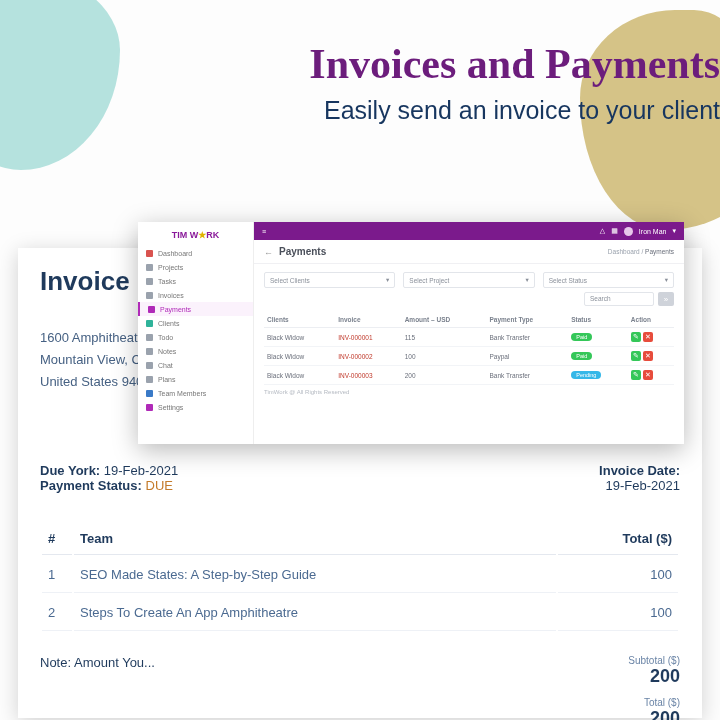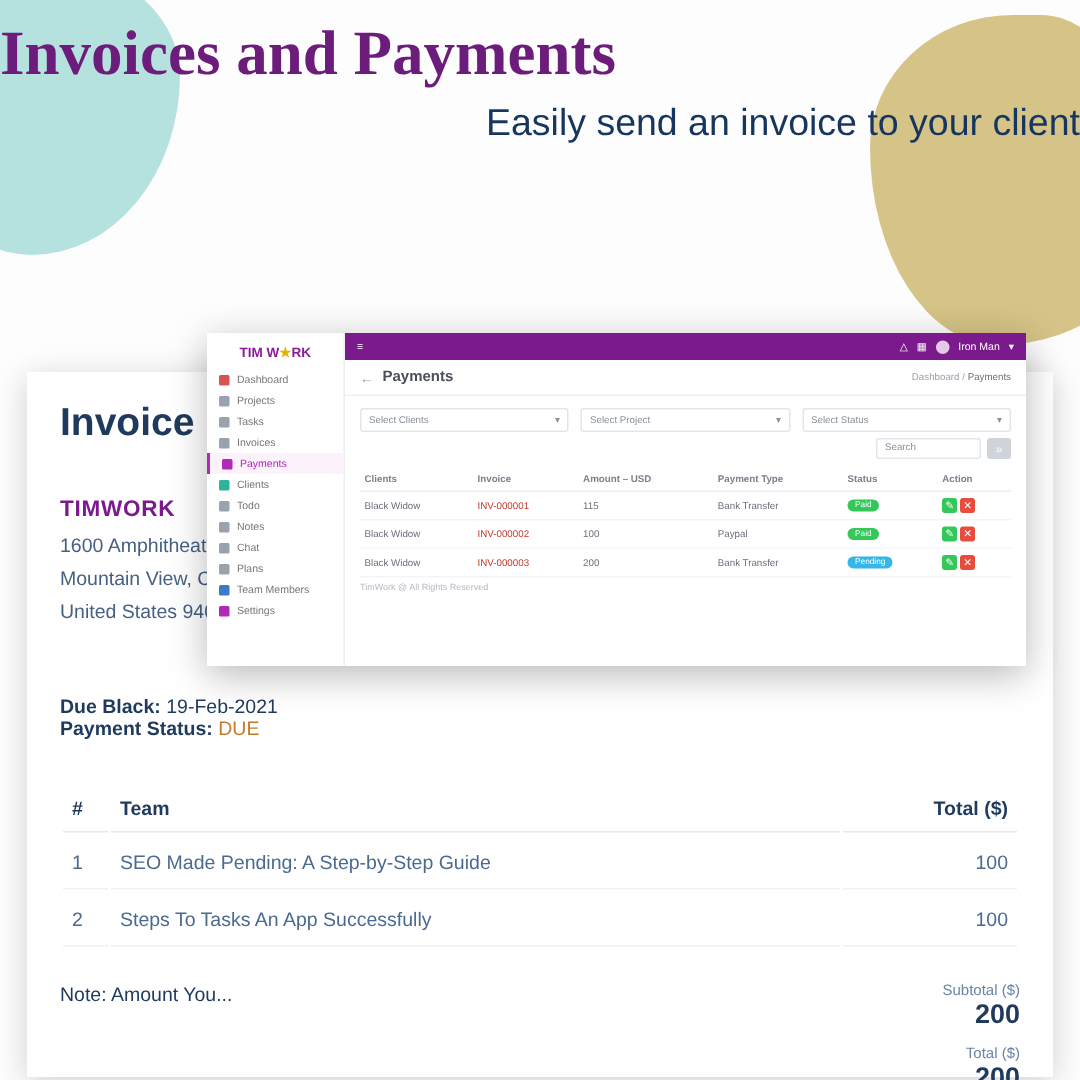--- a/index.html
+++ b/index.html
@@ -1,20 +1,20 @@
 <!DOCTYPE html>
 <html><head>
 <meta charset="utf-8">
 <style>
 *{box-sizing:border-box;margin:0;padding:0;font-family:"Segoe UI",Arial,sans-serif}
 body{width:720px;height:720px;background:#fdfdfd;position:relative;overflow:hidden}
 .blob{position:absolute;z-index:0}
 .blob1{left:-60px;top:-30px;width:180px;height:200px;background:#b5e2de;border-radius:40% 60% 55% 45% / 50% 40% 60% 50%}
 .blob2{right:-50px;top:10px;width:190px;height:220px;background:#d5c387;border-radius:50% 40% 55% 45% / 40% 60% 40% 60%}
-.hero-title{position:relative;z-index:1;color:#6c1d7c;font-family:Georgia,"Times New Roman",serif;font-size:42px;font-weight:600;text-align:left;padding-top:12px}
+.hero-title{position:relative;z-index:1;color:#6c1d7c;font-family:Georgia,"Times New Roman",serif;font-size:42px;font-weight:600;text-align:right;padding-top:40px}
 .hero-sub{position:relative;z-index:1;color:#17365f;font-family:Georgia,"Times New Roman",serif;font-size:25px;text-align:right;line-height:1.35;margin-top:6px}
 
 .invoice-card{position:absolute;left:18px;right:18px;top:248px;height:470px;background:#fff;box-shadow:0 4px 20px rgba(0,0,0,.18);padding:18px 22px;z-index:2}
 .inv-head{display:flex;justify-content:space-between;align-items:flex-start;margin-bottom:30px}
 .inv-title{color:#1f3a5c;font-size:26px;font-weight:600}
 .inv-no{color:#1f3a5c;font-size:20px;font-weight:700}
 .inv-from-to{display:flex;justify-content:space-between;color:#466183;font-size:13px;line-height:1.7}
 .inv-from .brand{color:#7b1a8c;font-weight:700;font-size:15px;letter-spacing:.5px}
 .inv-to{text-align:right}
 .inv-to .billed{color:#466183}
@@ -27,21 +27,21 @@
 .items thead th:last-child{text-align:right}
 .items tbody td{padding:10px 6px;border-bottom:1px solid #eef1f6;color:#4b6a91}
 .items tbody td:first-child{width:30px}
 .items tbody td:last-child{text-align:right}
 .note-row{display:flex;justify-content:space-between;margin-top:22px;color:#1f3a5c;font-size:13px}
 .totals{text-align:right}
 .totals .tl{color:#6a84a6;font-size:10px}
 .totals .tv{color:#1f3a5c;font-size:18px;font-weight:700;margin-bottom:10px}
 
 .dash{position:absolute;left:138px;top:222px;width:546px;height:222px;background:#fff;box-shadow:0 6px 24px rgba(0,0,0,.28);z-index:5;display:flex;font-size:8px;color:#5a6471}
-.side{width:92px;border-right:1px solid #eee;padding:6px 0}
+.side{width:116px;border-right:1px solid #eee;padding:6px 0}
 .logo{color:#8a1a9a;font-weight:700;font-size:9px;text-align:center;padding:2px 0 6px}
 .logo .star{color:#e0b400}
 .menu{list-style:none}
 .menu li{display:flex;align-items:center;gap:5px;padding:3.5px 8px;font-size:7px;color:#777;cursor:pointer}
 .menu li .mi{width:7px;height:7px;display:inline-block}
 .menu li.active{color:#b02ab8;border-left:2px solid #b02ab8;background:#fbf2fc}
 .mred{background:#d9534f;border-radius:1px}
 .mgrey{background:#9aa2ad;border-radius:1px}
 .mpurp{background:#b02ab8;border-radius:1px}
 .mteal{background:#2fb39a;border-radius:1px}
@@ -83,53 +83,53 @@
   <div>Easily send an invoice to your client</div>
 </div>
 
 <div class="invoice-card">
   <div class="inv-head">
     <div class="inv-title">Invoice</div>
     <div class="inv-no">INV-000003</div>
   </div>
   <div class="inv-from-to">
     <div class="inv-from">
-      <div class="brand">TIMWORK</div>
       <div>1600 Amphitheatre Parkway</div>
       <div>Mountain View, California</div>
       <div>United States 94039</div>
     </div>
     <div class="inv-to">
       <div class="billed">Billed To:</div>
       <div class="client">Avengers</div>
       <div>890 Fifth Avenue</div>
       <div>Manhattan, New York</div>
       <div>United States 10004</div>
     </div>
   </div>
   <div class="inv-dates">
-    <div><span class="lbl">Due Black:</span> <span>19-Feb-2021</span><br><span class="lbl">Payment Status:</span> <span class="due">DUE</span></div>
+    <div><span class="lbl">Due York:</span> <span>19-Feb-2021</span><br><span class="lbl">Payment Status:</span> <span class="due">DUE</span></div>
+    <div style="text-align:right"><span class="lbl">Invoice Date:</span><br><span>19-Feb-2021</span></div>
   </div>
   <table class="items">
     <thead>
         <tr>
       <th>#</th>
       <th>Team</th>
       <th>Total ($)</th>
     </tr>
       </thead>
     <tbody>
       <tr>
           <td>1</td>
-          <td>SEO Made Pending: A Step-by-Step Guide</td>
+          <td>SEO Made States: A Step-by-Step Guide</td>
           <td>100</td>
         </tr>
       <tr>
           <td>2</td>
-          <td>Steps To Tasks An App Successfully</td>
+          <td>Steps To Create An App Amphitheatre</td>
           <td>100</td>
         </tr>
     </tbody>
   </table>
   <div class="note-row">
     <div><span class="lbl">Note:</span> <span>Amount You...</span></div>
     <div class="totals">
       <div class="tl">Subtotal ($)</div>
       <div class="tv">200</div>
       <div class="tl">Total ($)</div>

